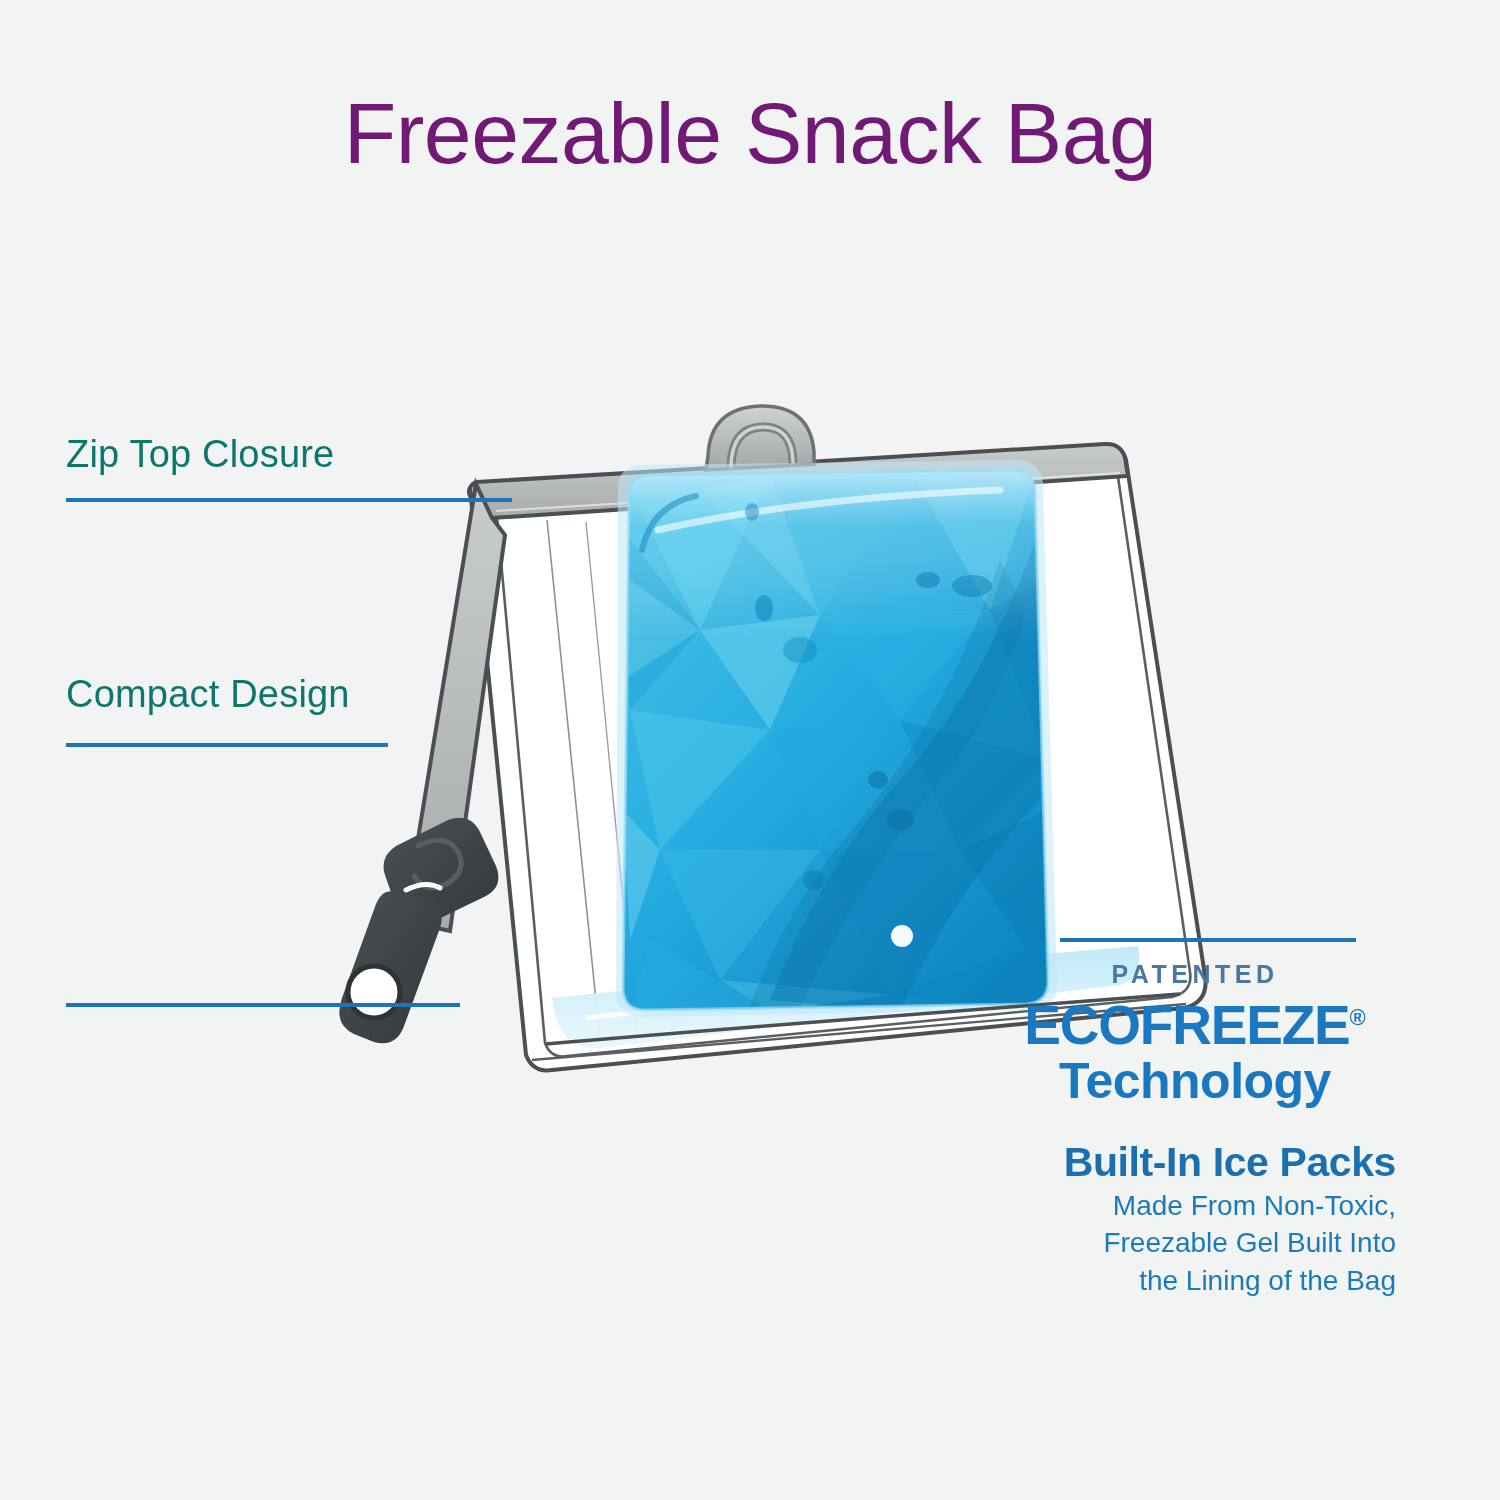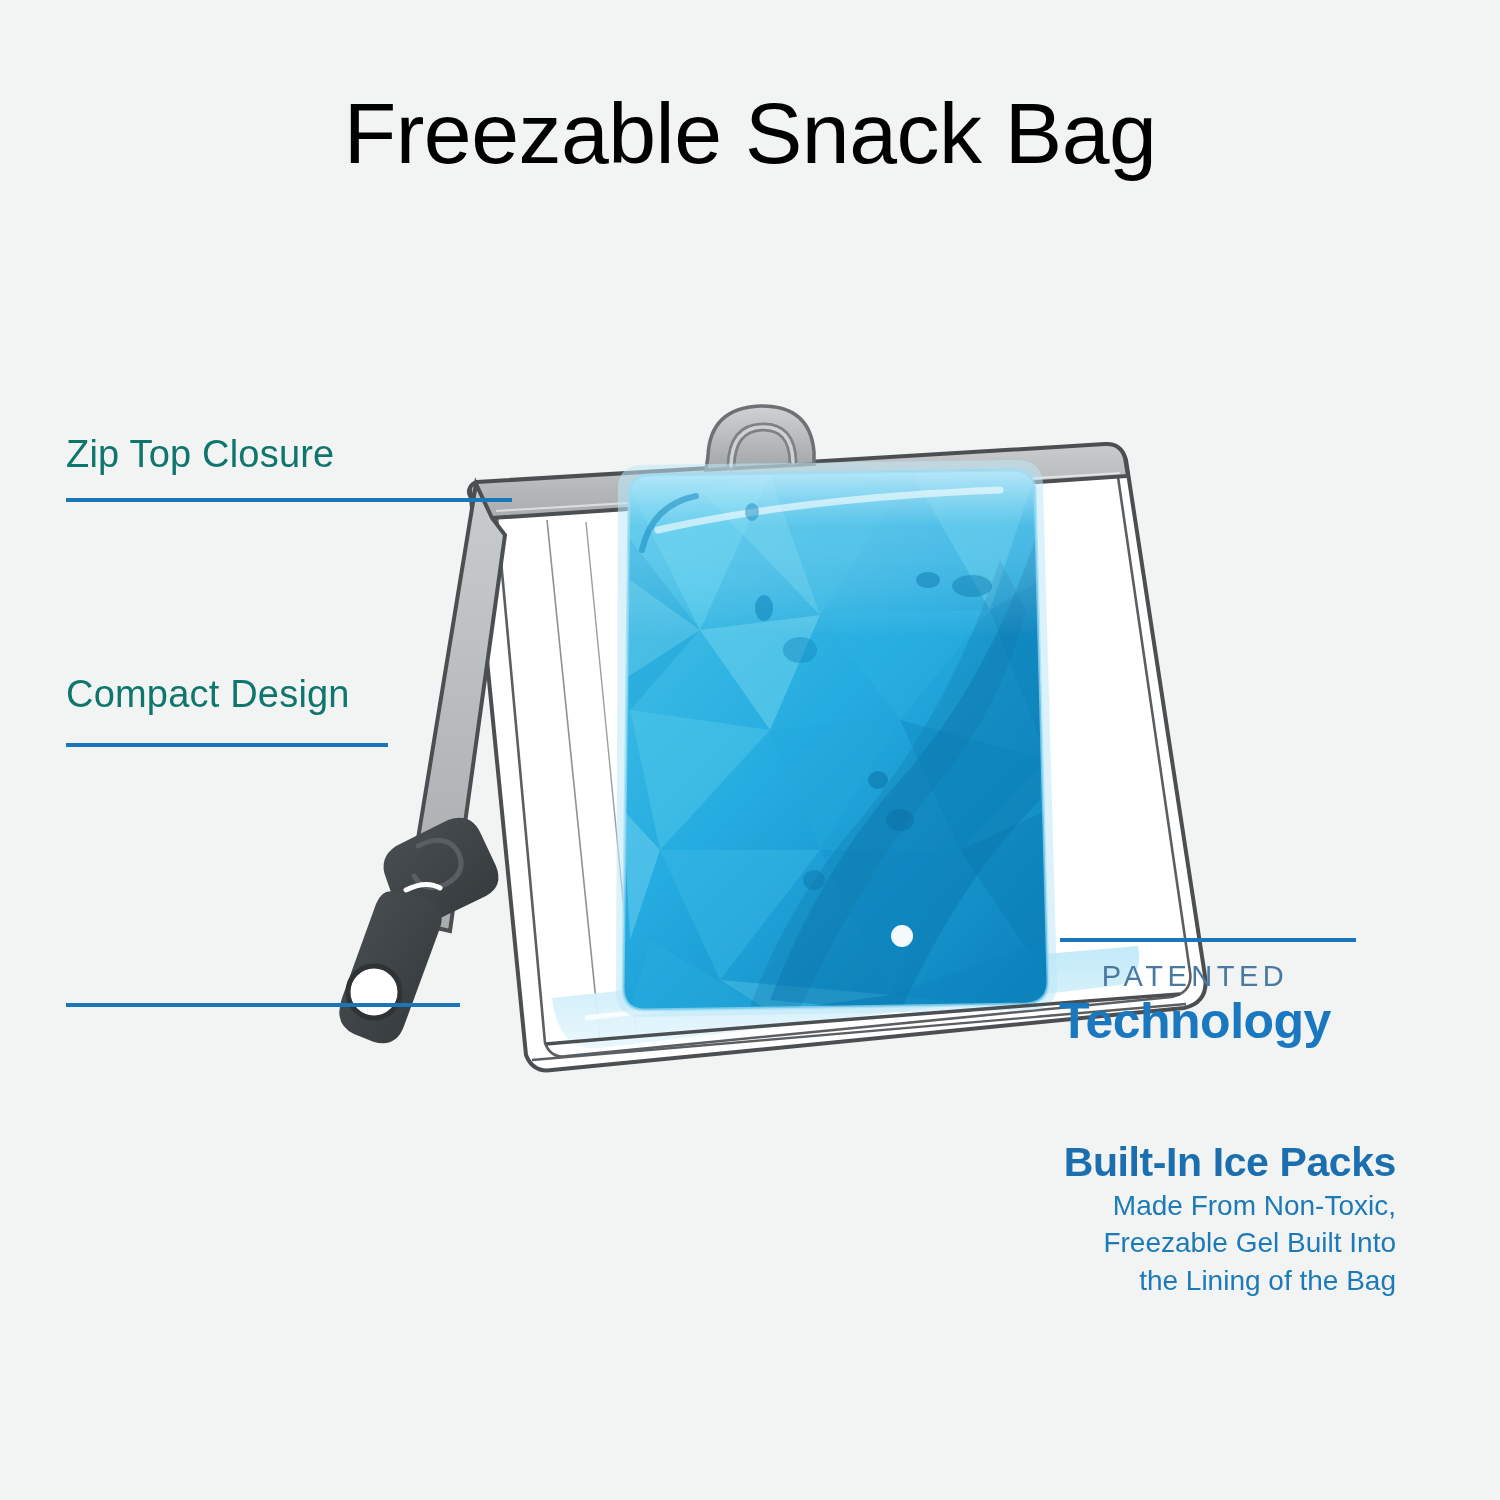--- a/index.html
+++ b/index.html
@@ -21,21 +21,21 @@
   
   .title {
     position: absolute;
     left: 0;
     top: 88px;
     width: 1500px;
     text-align: center;
     font-size: 86px;
     font-weight: 400;
     letter-spacing: -0.5px;
-    color: #000000;
+    color: #701a75;
     line-height: 1.05;
     white-space: nowrap;
   }
 
   
   .callout {
     position: absolute;
     left: 66px;
   }
   .callout-label {
@@ -60,24 +60,24 @@
 
   
   .brand-block {
     position: absolute;
     left: 950px;
     top: 960px;
     width: 490px;
     text-align: center;
   }
   .patented {
-    font-size: 29px;
+    font-size: 25px;
     letter-spacing: 4.5px;
     color: #4a78a0;
-    font-weight: 400;
+    font-weight: 700;
   }
   .ecofreeze {
     margin-top: 9px;
     font-size: 55px;
     font-weight: 700;
     color: #1a78c0;
     letter-spacing: -1.2px;
     line-height: 1.0;
     white-space: nowrap;
   }
@@ -279,20 +279,21 @@
     <div class="callout-label">Compact Design</div>
   </div>
   <div class="callout-rule" style="top:743px; width:322px;"></div>
 
   <div class="callout-rule" style="top:1003px; width:394px;"></div>
 
   <div class="rule-right" style="left:1060px; top:938px; width:296px;"></div>
 
   <div class="brand-block">
     <div class="patented">PATENTED</div>
+    <div class="ecofreeze"><span>ECOFREEZE</span><span class="reg">®</span></div>
     <div class="technology">Technology</div>
   </div>
 
   <div class="ice-block">
     <div class="ice-head">Built-In Ice Packs</div>
     <div class="ice-body">Made From Non-Toxic,
 Freezable Gel Built Into
 the Lining of the Bag</div>
   </div>
 

